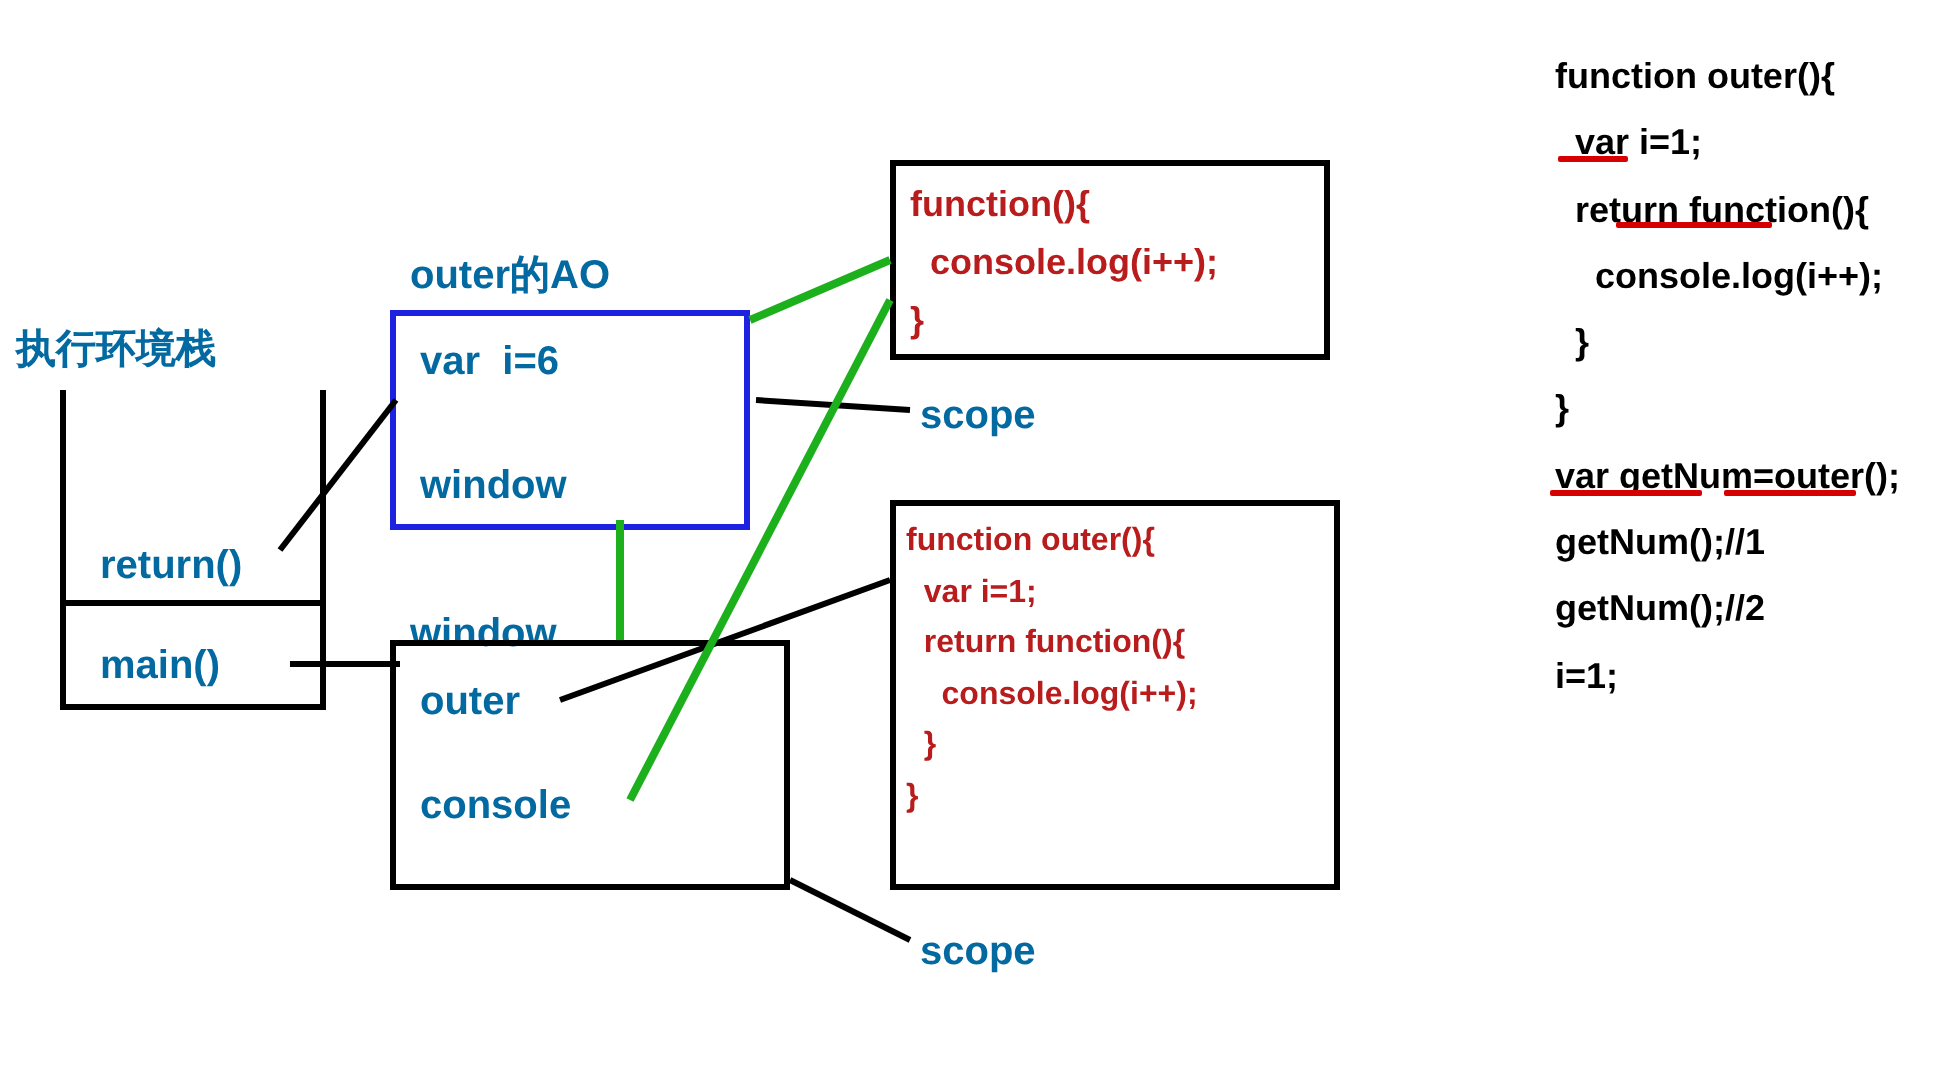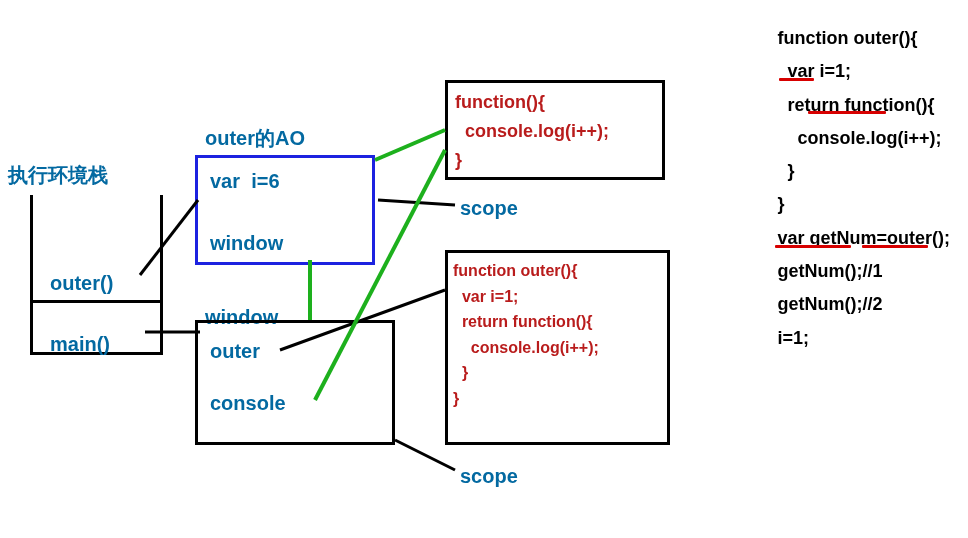--- a/index.html
+++ b/index.html
@@ -60,23 +60,23 @@
   }
 </style>
 </head>
 <body>
 
 <div class="label" style="left:8px; top:162px; font-size:20px;">执行环境栈</div>
 
 <div style="position:absolute; left:30px; top:195px; width:130px; height:160px; border-left:3px solid #000; border-bottom:3px solid #000;"></div>
 <div style="position:absolute; left:160px; top:195px; width:3px; height:160px; background:#000;"></div>
 
-<div class="label" style="left:50px; top:270px;">outer()</div>
+<div class="label" style="left:50px; top:270px;">return()</div>
 <div style="position:absolute; left:33px; top:300px; width:127px; height:3px; background:#000;"></div>
-<div class="label" style="left:50px; top:331px;">main()</div>
+<div class="label" style="left:50px; top:320px;">main()</div>
 
 <div class="label" style="left:205px; top:125px;">outer的AO</div>
 <div class="box box-blue" style="left:195px; top:155px; width:180px; height:110px;"></div>
 <div class="label" style="left:210px; top:168px;">var  i=6</div>
 <div class="label" style="left:210px; top:230px;">window</div>
 
 <div class="label" style="left:205px; top:304px;">window</div>
 <div class="box" style="left:195px; top:320px; width:200px; height:125px;"></div>
 <div class="label" style="left:210px; top:338px;">outer</div>
 <div class="label" style="left:210px; top:390px;">console</div>

